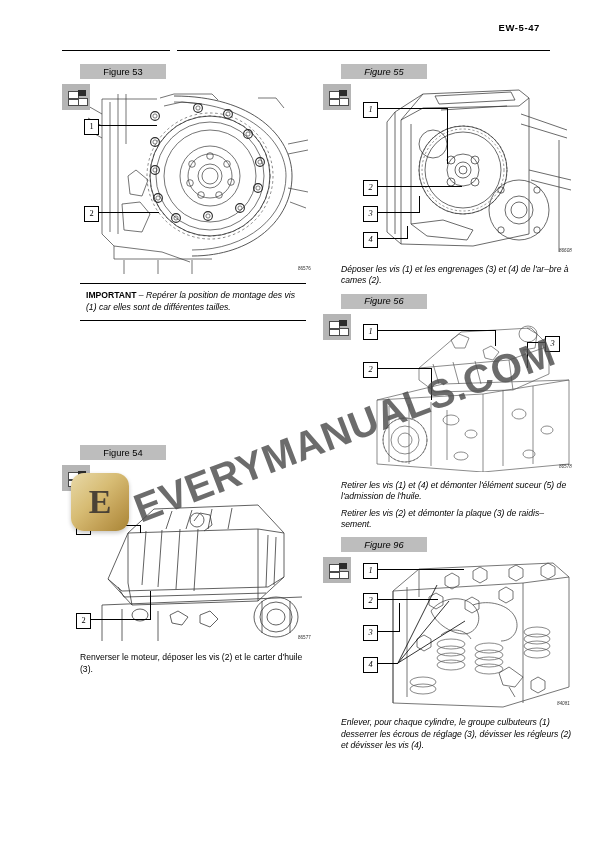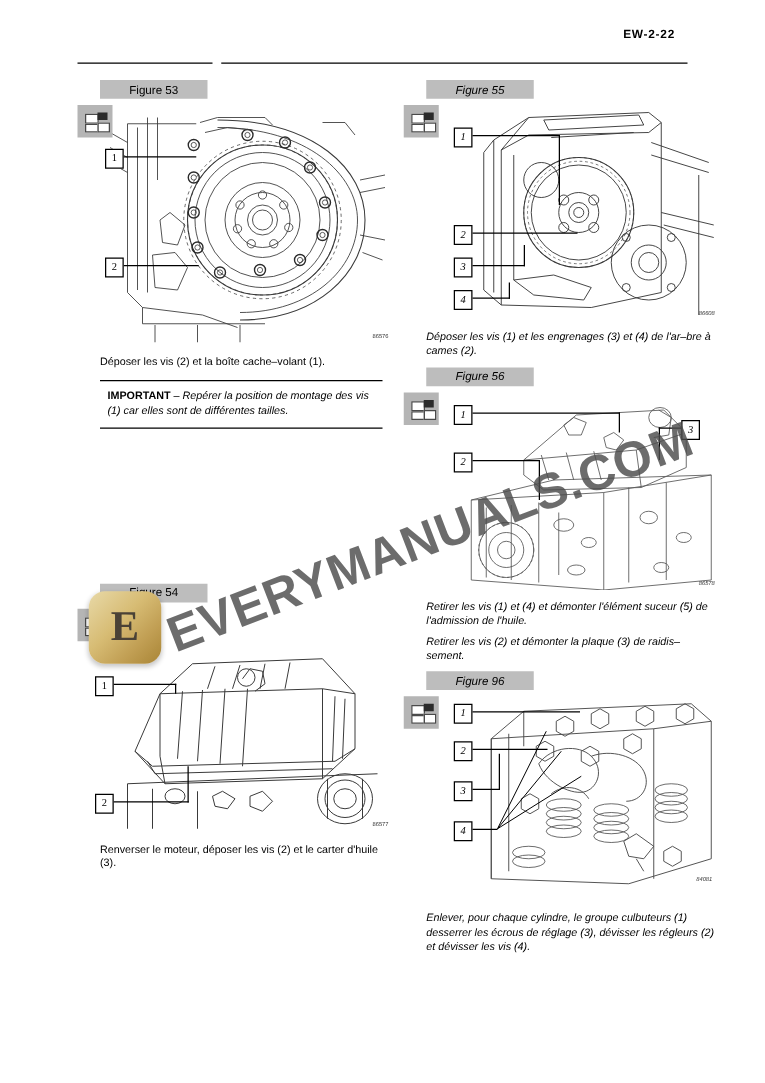--- a/index.html
+++ b/index.html
@@ -199,21 +199,21 @@
     font-weight: bold;
     color: #4a4236;
     font-family: "Liberation Serif", serif;
   }
 </style>
 </head>
 <body>
 
 <div class="page">
 
-  <div class="page-code">EW-2-22</div>
+  <div class="page-code">EW-5-47</div>
 
   <div class="title-row">
     <div class="title-rule left"></div>
     <div class="title-rule"></div>
   </div>
 
   <div class="col col-left">
 
     <div class="fig-label">Figure 53</div>
     <div class="fig-body">
@@ -302,21 +302,20 @@
           </g>
           <text x="236" y="186" font-family="Liberation Sans, sans-serif" font-size="4.6" fill="#333">86576</text>
         </svg>
         <div class="callout" style="left:22px; top:35px;">1</div>
         <div class="lead" style="left:35px; top:41px; width:60px; height:0.8px;"></div>
         <div class="callout" style="left:22px; top:122px;">2</div>
         <div class="lead" style="left:35px; top:128px; width:62px; height:0.8px;"></div>
       </div>
     </div>
 
-    <p class="para" style="margin-top:10px">Déposer les vis (2) et la boîte cache–volant (1).</p>
 
     <div class="important-box">
       <div class="txt">
         <span class="kw">IMPORTANT</span>
         <span>– Repérer la position de montage des vis (1) car elles sont de différentes tailles.</span>
       </div>
     </div>
 
     <div class="fig-label" style="margin-top:124px">Figure 54</div>
     <div class="fig-body">
@@ -575,21 +574,21 @@
         <svg class="lead" style="left:74px; top:20px; width:90px; height:92px; background:none;" width="90" height="92">
           <g stroke="#000" stroke-width="0.8" fill="none">
             <path d="M1 86 L52 24"></path>
             <path d="M1 86 L68 44"></path>
             <path d="M1 86 L40 8"></path>
           </g>
         </svg>
       </div>
     </div>
 
-    <p class="para" style="margin-top:20px">Enlever, pour chaque cylindre, le groupe culbuteurs (1) desserrer les écrous de réglage (3), dévisser les régleurs (2) et dévisser les vis (4).</p>
+    <p class="para" style="margin-top:8px">Enlever, pour chaque cylindre, le groupe culbuteurs (1) desserrer les écrous de réglage (3), dévisser les régleurs (2) et dévisser les vis (4).</p>
   </div>
 
   <div class="wm">
     <div class="wm-logo">
       <div class="glyph">E</div>
     </div>
     <div class="wm-text">EVERYMANUALS.COM</div>
   </div>
 
 </div>

